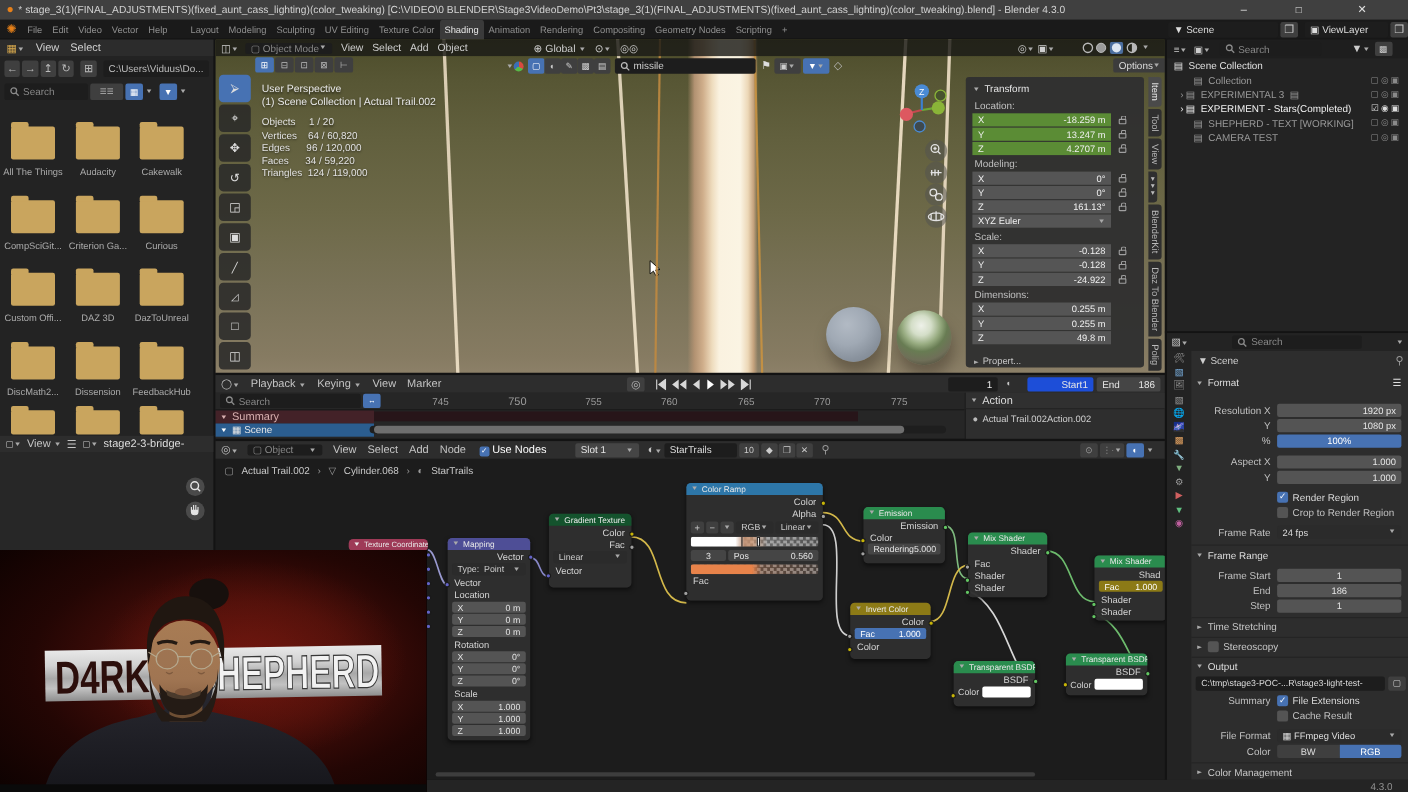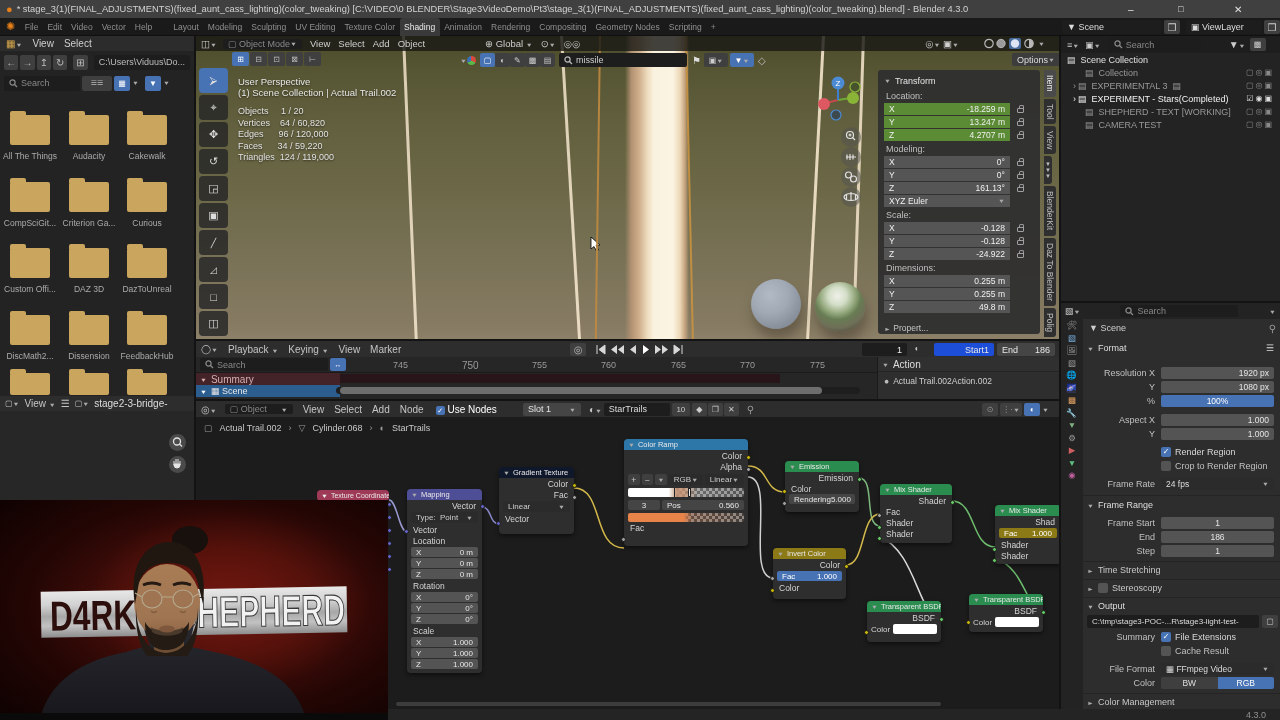--- a/index.html
+++ b/index.html
@@ -543,21 +543,21 @@
     <div style="margin:0 4px">
         <div class="field" style="height:10px;margin-bottom:1px;justify-content:space-between;font-size:8px"><span>X</span>1.000</div>
     <div class="field" style="height:10px;margin-bottom:1px;justify-content:space-between;font-size:8px"><span>Y</span>1.000</div>
     <div class="field" style="height:10px;justify-content:space-between;font-size:8px"><span>Z</span>1.000</div>
       </div>
     <div class="sock" style="background:#6363c7;right:-3px;top:15px"></div>
     <div class="sock" style="background:#6363c7;left:-3px;top:40px"></div>
   </div>
 
   <div class="node" style="left:303px;top:66px;width:75px;height:67px">
-    <div class="nhead" style="background:#0f172a"><span class="chev" style="margin-right:3px">▼</span>Gradient Texture</div>
+    <div class="nhead" style="background:#14532d"><span class="chev" style="margin-right:3px">▼</span>Gradient Texture</div>
     <div class="srow right">Color</div>
     <div class="srow right">Fac</div>
     <div style="margin:1px 4px">
         <div class="field" style="height:11px;background:#2b2b2b;color:#ccc;justify-content:space-between;font-size:8px">Linear <span class="chev">▼</span></div>
       </div>
     <div class="srow">Vector</div>
     <div class="sock" style="background:#c7b406;right:-3px;top:16px"></div>
     <div class="sock" style="background:#a1a1a1;right:-3px;top:28px"></div>
     <div class="sock" style="background:#6363c7;left:-3px;top:54px"></div>
   </div>

